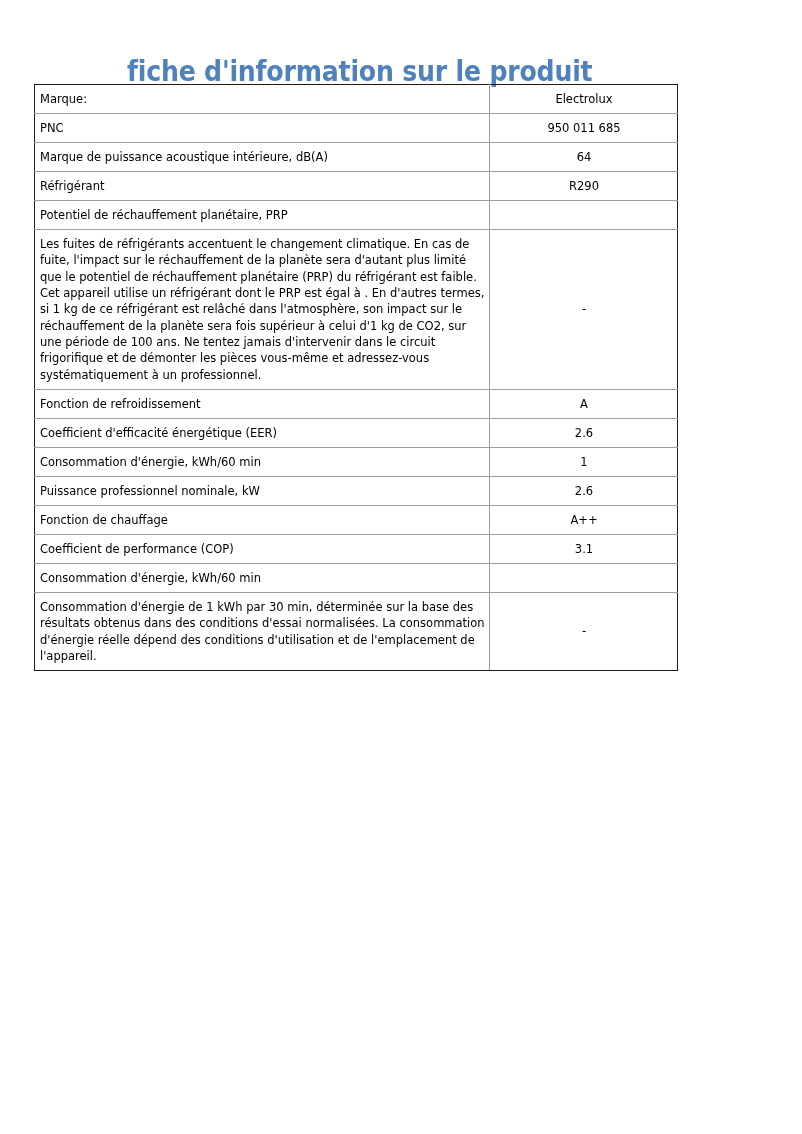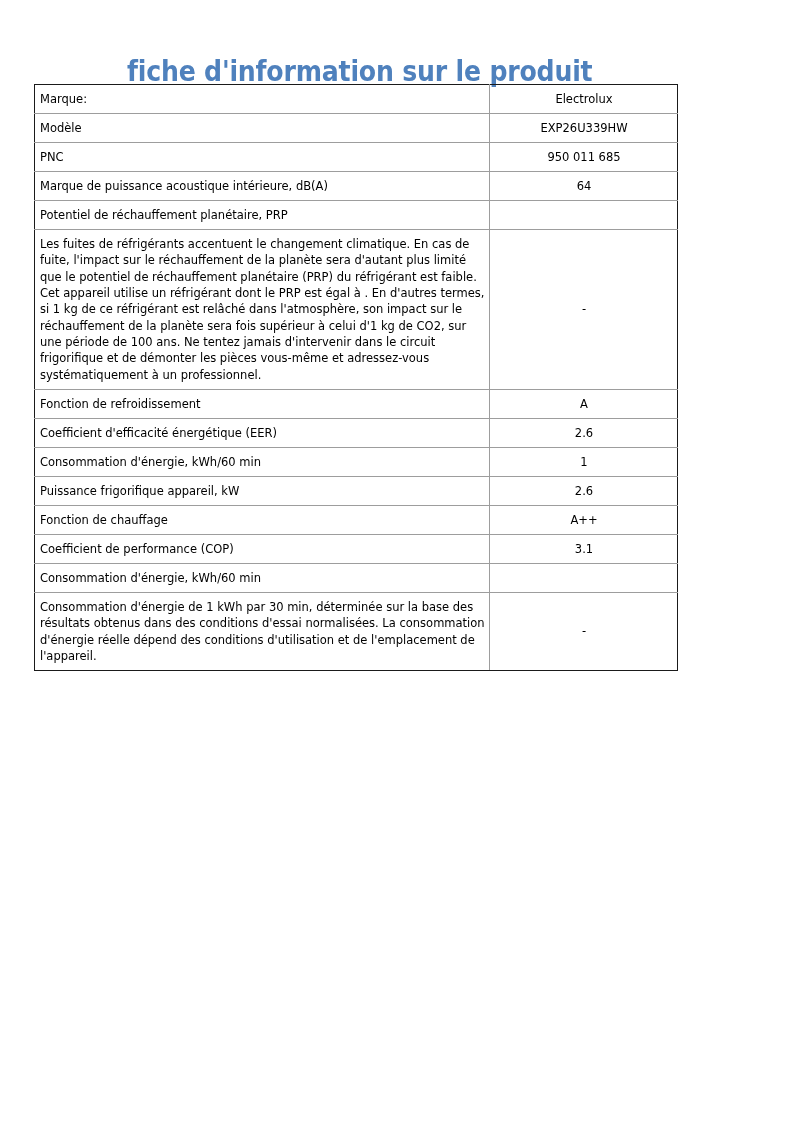--- a/index.html
+++ b/index.html
@@ -116,44 +116,44 @@
           <tr class="row-normal">
             <td class="cell-label">
               <span class="para">Marque:</span>
             </td>
             <td class="cell-value">
               <span class="para">Electrolux</span>
             </td>
           </tr>
           <tr class="row-normal">
             <td class="cell-label">
-              <span class="para">Modèle</span>
-            </td>
-            <td class="cell-value">
-              <span class="para">EXP26U339HW</span>
-            </td>
-          </tr>
-          <tr class="row-normal">
-            <td class="cell-label">
               <span class="para">PNC</span>
             </td>
             <td class="cell-value">
               <span class="para">950 011 685</span>
             </td>
           </tr>
           <tr class="row-normal">
             <td class="cell-label">
               <span class="para">Marque de puissance acoustique intérieure, dB(A)</span>
             </td>
             <td class="cell-value">
               <span class="para">64</span>
             </td>
           </tr>
           <tr class="row-normal">
             <td class="cell-label">
+              <span class="para">Réfrigérant</span>
+            </td>
+            <td class="cell-value">
+              <span class="para">R290</span>
+            </td>
+          </tr>
+          <tr class="row-normal">
+            <td class="cell-label">
               <span class="para">Potentiel de réchauffement planétaire, PRP</span>
             </td>
             <td class="cell-value">
               <span class="para"></span>
             </td>
           </tr>
           <tr class="row-paragraph">
             <td class="cell-label">
               <span class="para">Les fuites de réfrigérants accentuent le changement climatique. En cas de fuite, l'impact sur le réchauffement de la planète sera d'autant plus limité que le potentiel de réchauffement planétaire (PRP) du réfrigérant est faible. Cet appareil utilise un réfrigérant dont le PRP est égal à . En d'autres termes, si 1 kg de ce réfrigérant est relâché dans l'atmosphère, son impact sur le réchauffement de la planète sera  fois supérieur à celui d'1 kg de CO2, sur une période de 100 ans. Ne tentez jamais d'intervenir dans le circuit frigorifique et de démonter les pièces vous-même et adressez-vous systématiquement à un professionnel.</span>
             </td>
@@ -180,21 +180,21 @@
           <tr class="row-normal">
             <td class="cell-label">
               <span class="para">Consommation d'énergie, kWh/60 min</span>
             </td>
             <td class="cell-value">
               <span class="para">1</span>
             </td>
           </tr>
           <tr class="row-normal">
             <td class="cell-label">
-              <span class="para">Puissance frigorifique appareil, kW</span>
+              <span class="para">Puissance professionnel nominale, kW</span>
             </td>
             <td class="cell-value">
               <span class="para">2.6</span>
             </td>
           </tr>
           <tr class="row-normal">
             <td class="cell-label">
               <span class="para">Fonction de chauffage</span>
             </td>
             <td class="cell-value">

